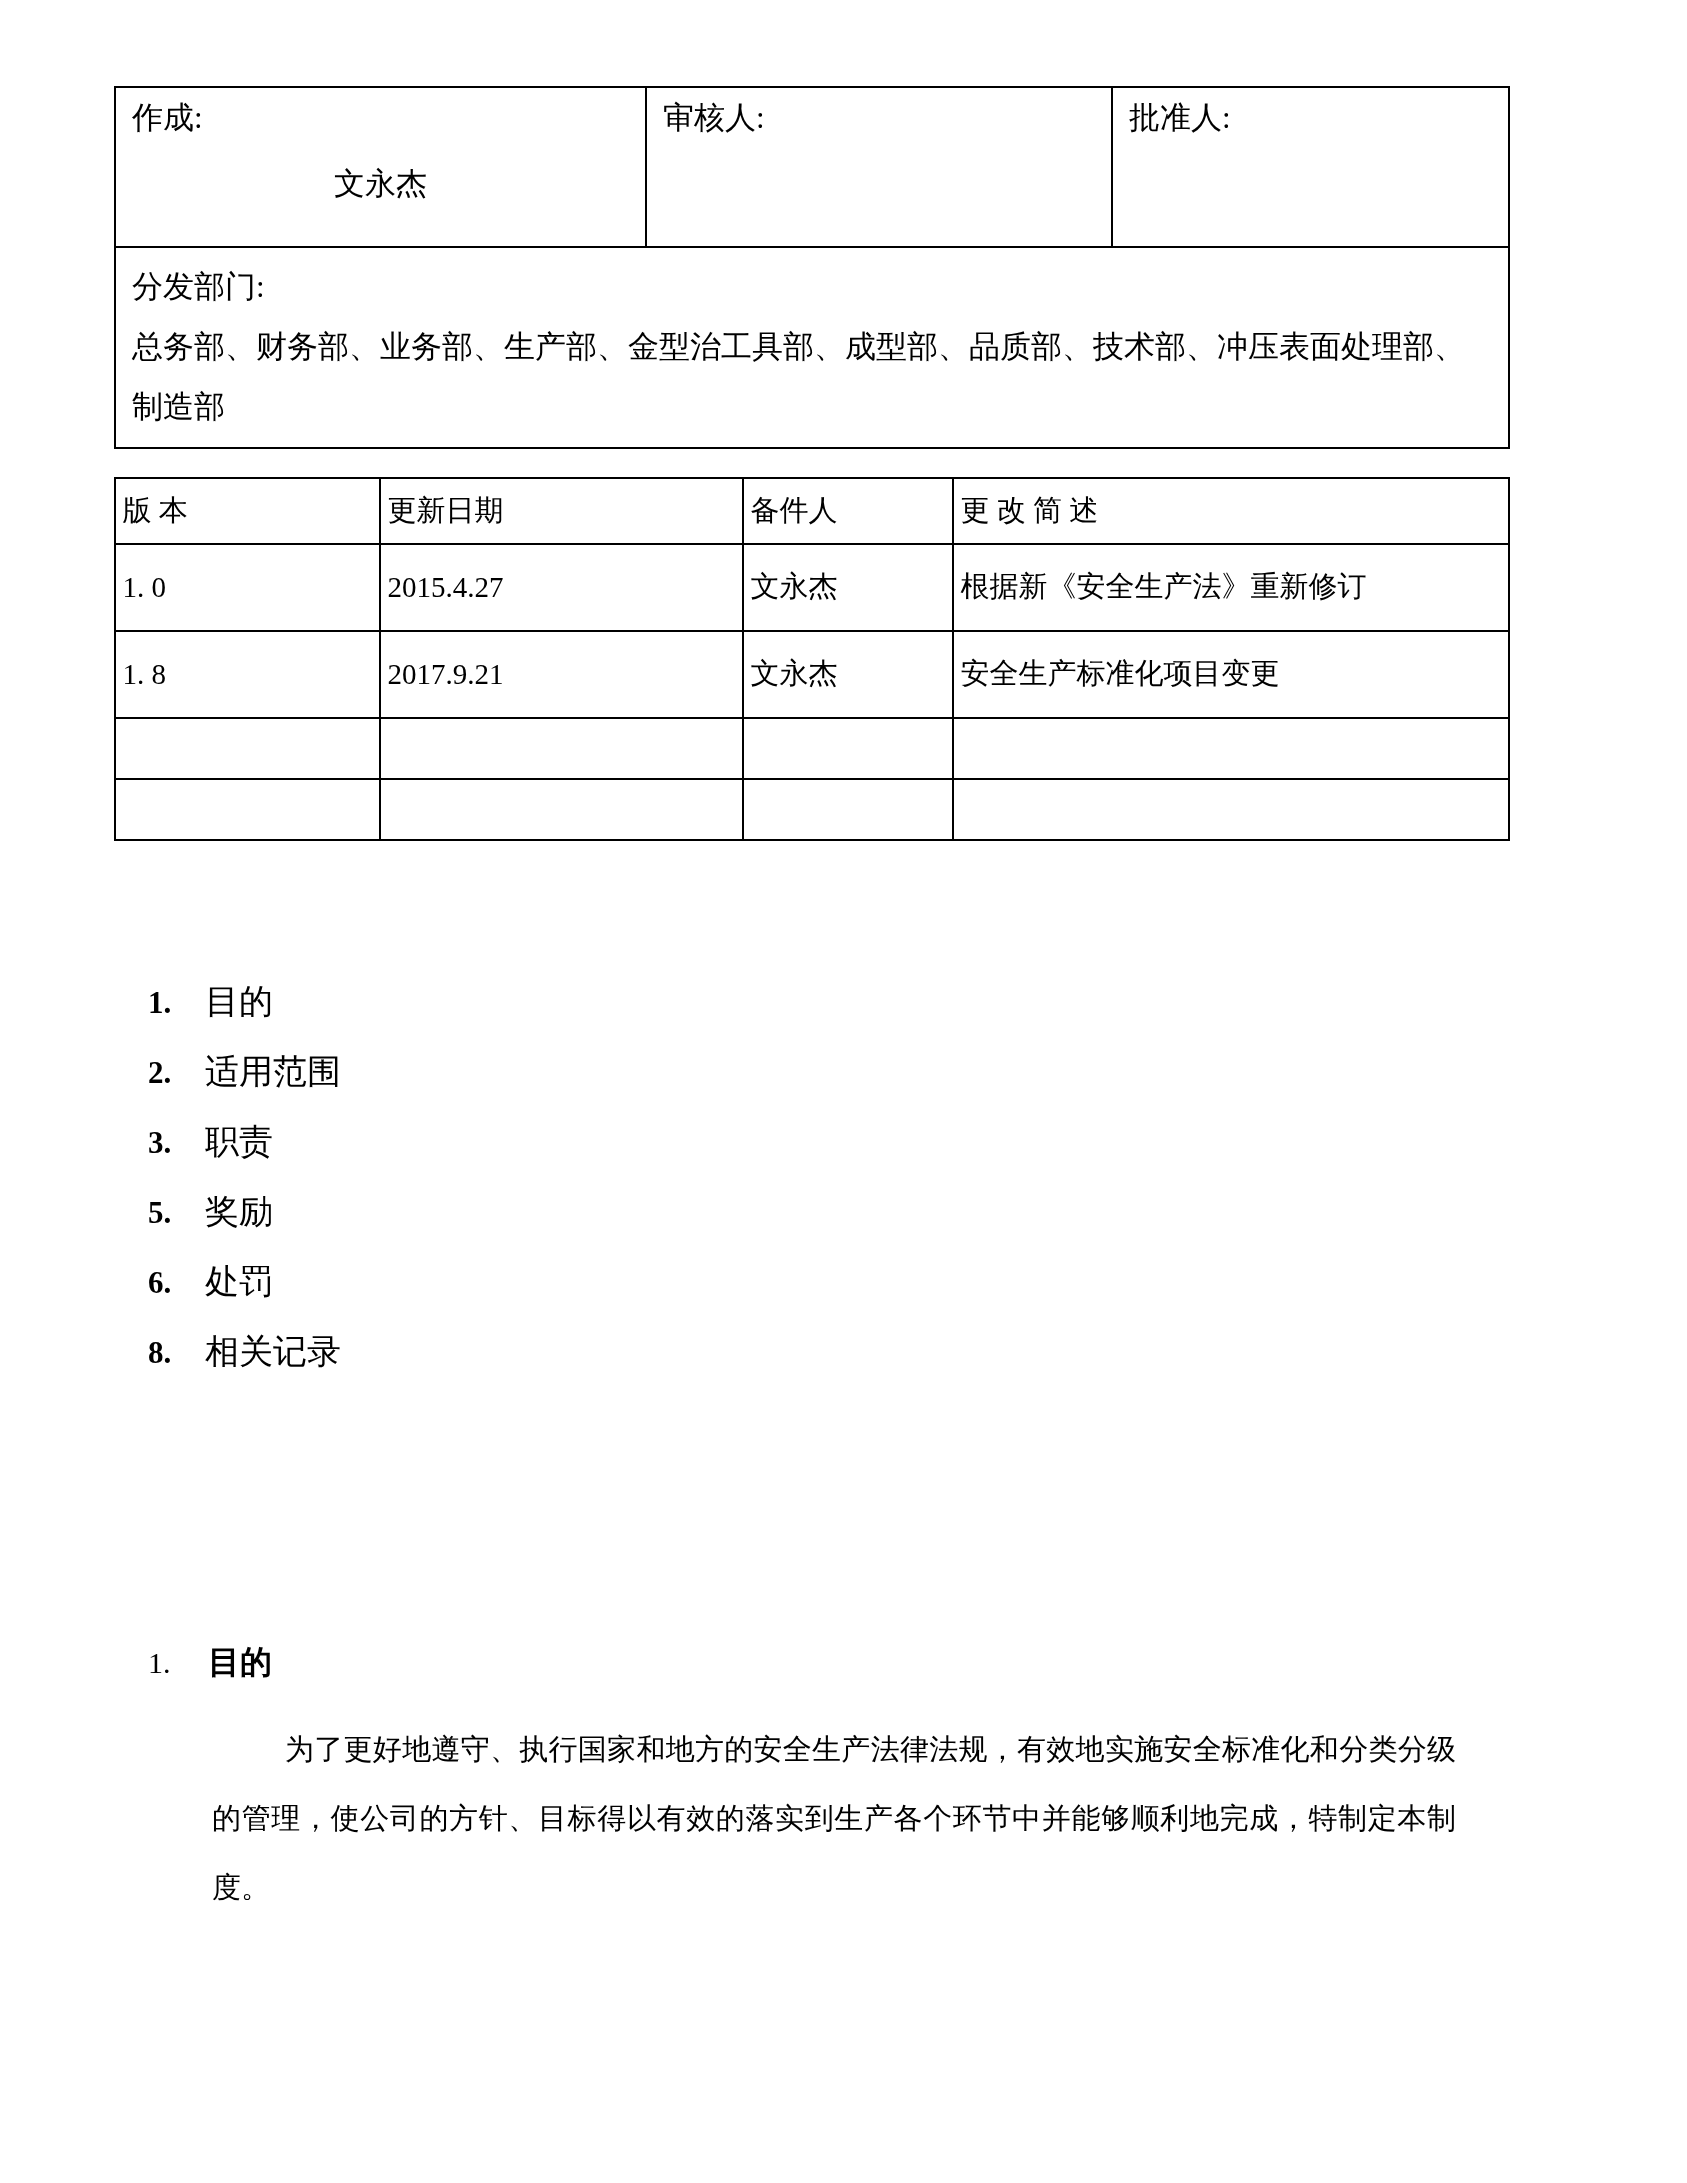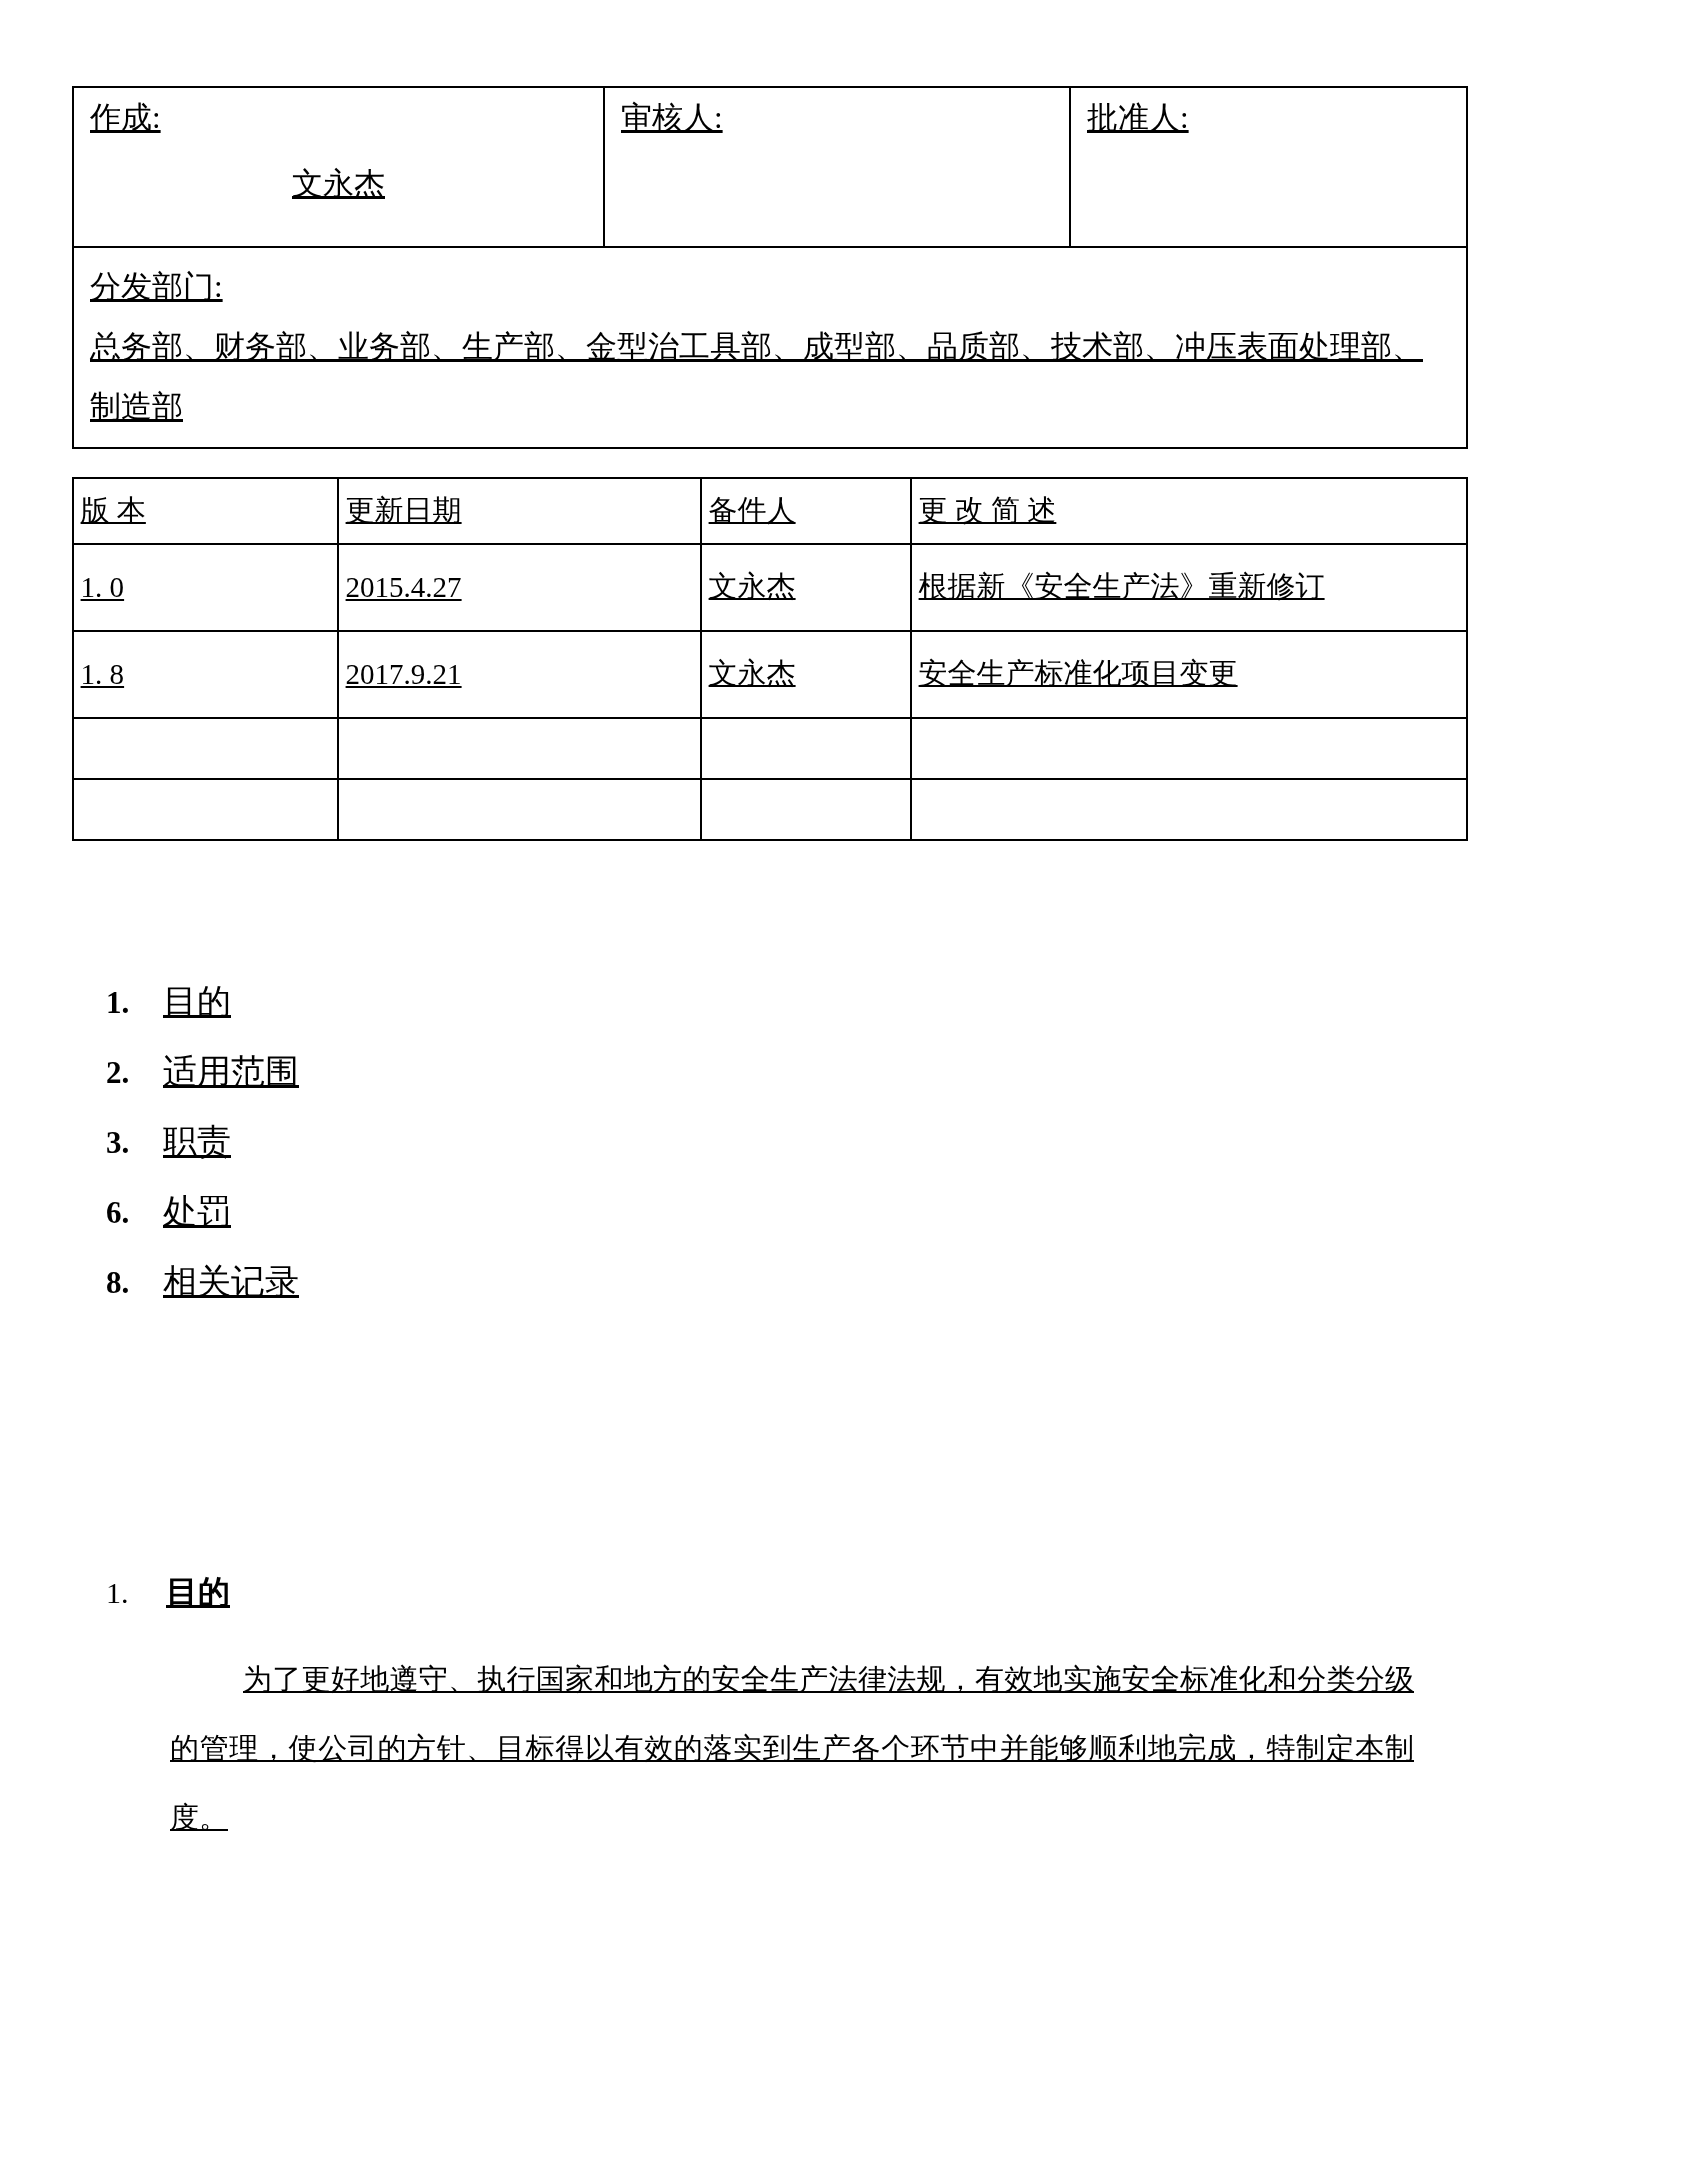--- a/index.html
+++ b/index.html
@@ -9,24 +9,23 @@
   }
   body {
     width: 1687px;
     height: 2183px;
     font-family: "Liberation Serif", "DejaVu Serif", serif;
     color: #000000;
     position: relative;
   }
   .content {
     position: relative;
-    margin-left: 72px;
+    margin-left: 114px;
     width: 1394px;
     padding-top: 86px;
-    text-decoration: underline;
   }
 
   
   table.doc-table {
     border-collapse: collapse;
     table-layout: fixed;
     width: 1394px;
   }
   table.doc-table td {
     border: 2px solid #000000;
@@ -196,20 +195,23 @@
     <div class="toc-item">
       <span class="toc-num">1.</span><span>目的</span>
     </div>
     <div class="toc-item">
       <span class="toc-num">2.</span><span>适用范围</span>
     </div>
     <div class="toc-item">
       <span class="toc-num">3.</span><span>职责</span>
     </div>
     <div class="toc-item">
+      <span class="toc-num">5.</span><span>奖励</span>
+    </div>
+    <div class="toc-item">
       <span class="toc-num">6.</span><span>处罚</span>
     </div>
     <div class="toc-item">
       <span class="toc-num">8.</span><span>相关记录</span>
     </div>
   </div>
 
   <div class="sec1-heading">
     <span class="sec1-num">1.</span><span class="sec1-title">目的</span>
   </div>

